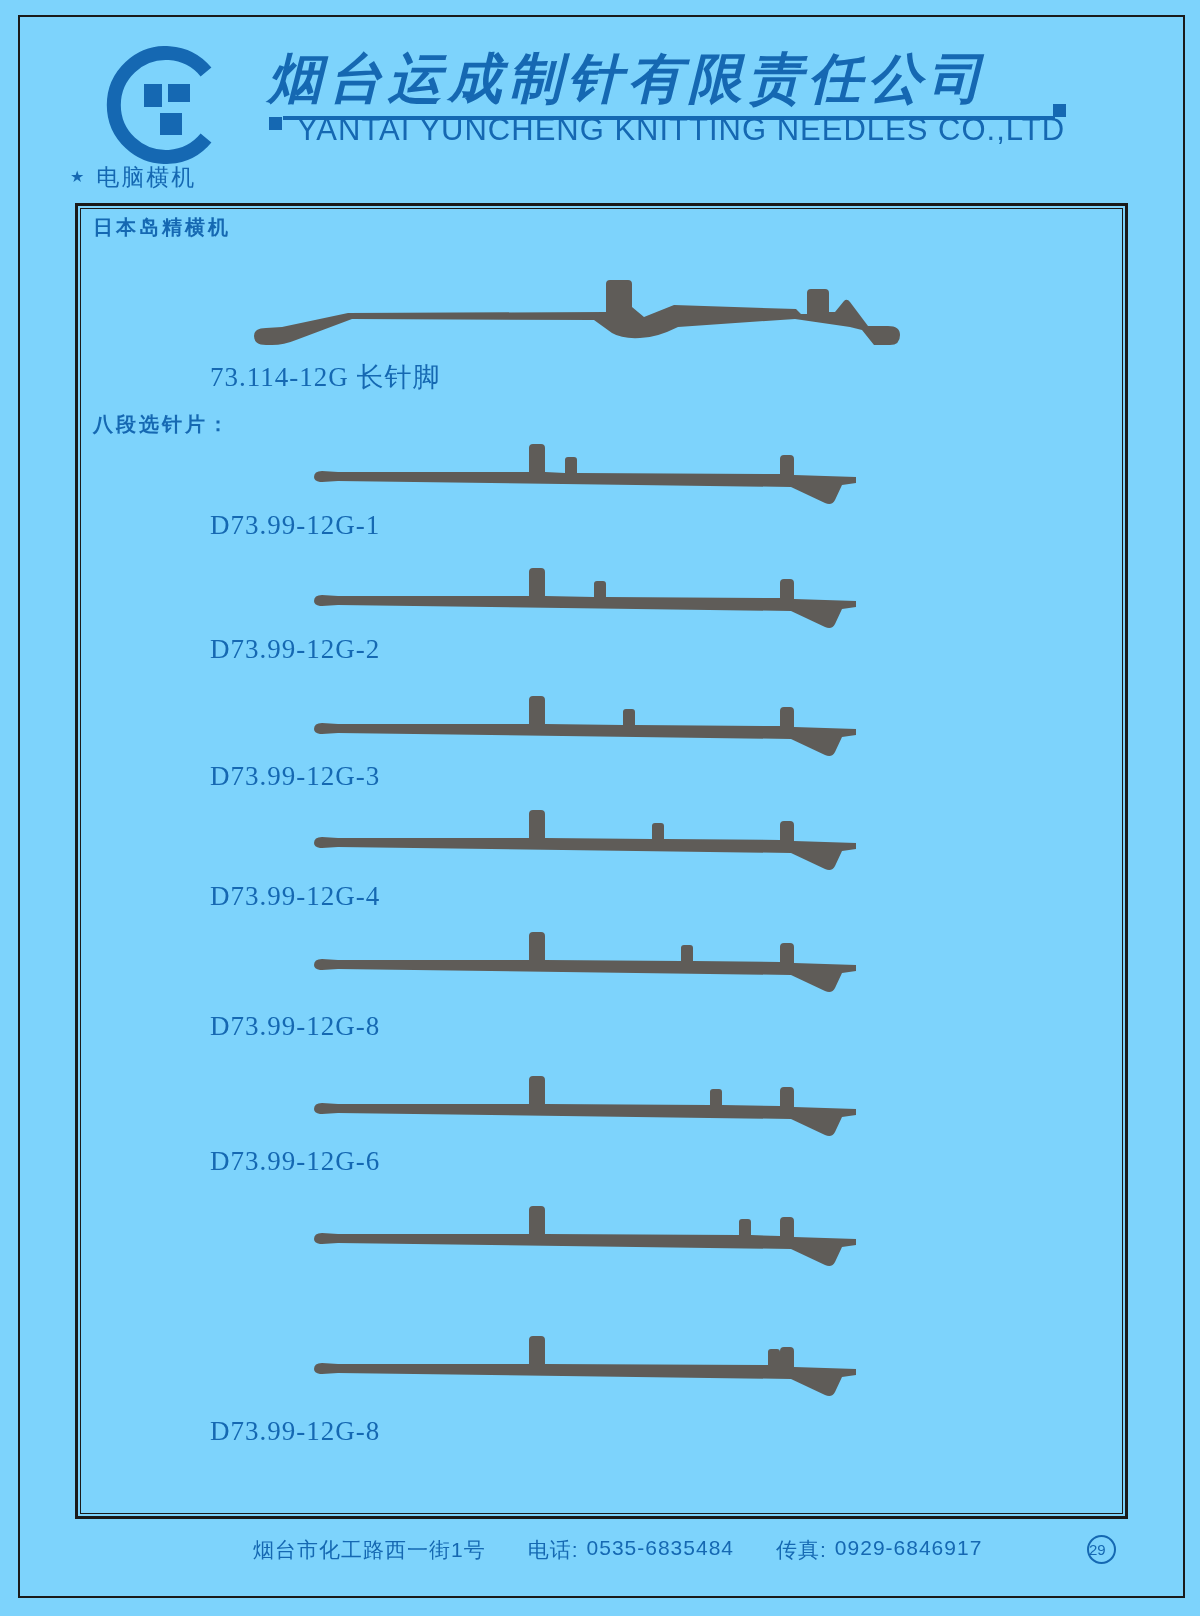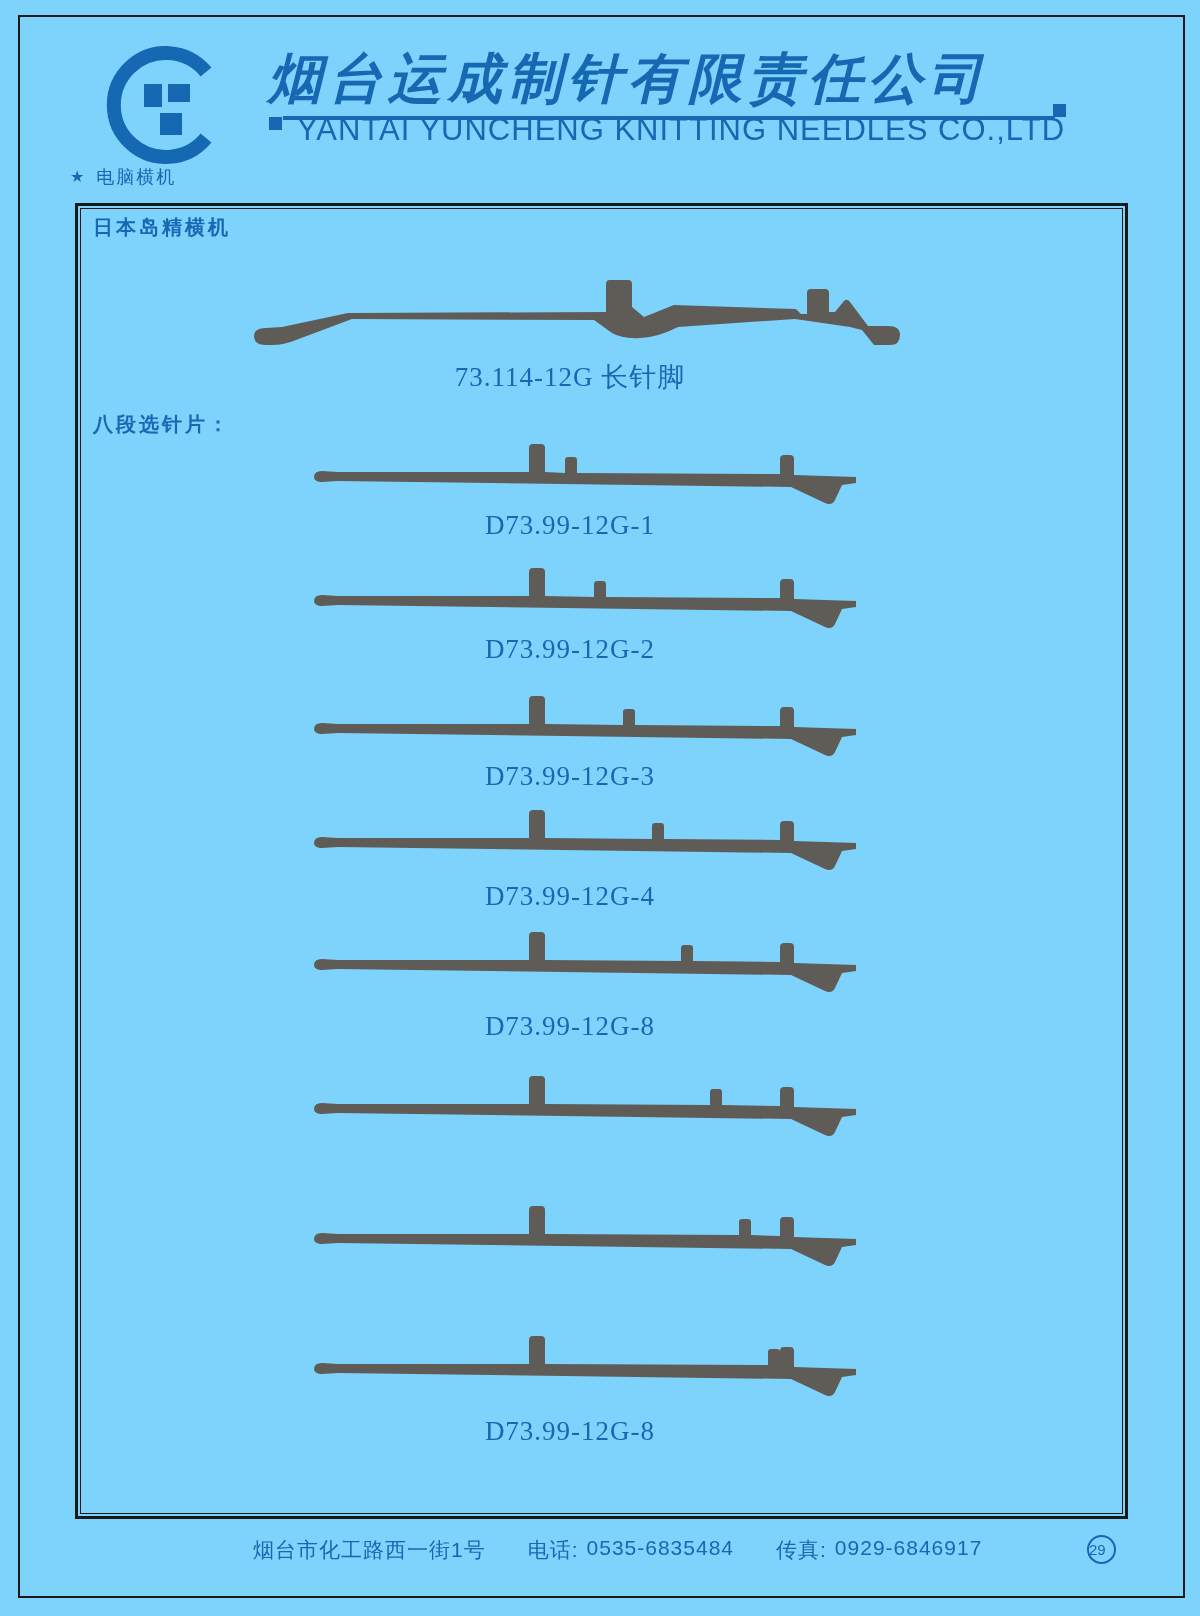--- a/index.html
+++ b/index.html
@@ -20,32 +20,32 @@
   }
   #header-rule{left:283px;top:116px;width:772px;height:4px;background:var(--accent,#1568b2);}
   #rule-sq-left{left:269px;top:117px;width:13px;height:13px;background:var(--accent,#1568b2);}
   #rule-sq-right{left:1053px;top:104px;width:13px;height:13px;background:var(--accent,#1568b2);}
   #company-en{
     left:295px;top:112px;width:772px;text-align:center;
     font-size:31px;color:var(--accent,#1568b2);letter-spacing:1px;white-space:nowrap;
   }
   #category{left:70px;top:164px;display:flex;align-items:center;gap:12px;color:var(--accent,#1568b2);}
   #category .star{font-size:16px;line-height:26px;}
-  #category .cat-label{font-size:18px;line-height:26px;letter-spacing:2px;}
+  #category .cat-label{font-size:23px;line-height:26px;letter-spacing:2px;}
   
   #content-frame{left:75px;top:203px;width:1047px;height:1310px;border:3px solid var(--ink,#1a1a1a);}
   #content-frame-inner{position:absolute;left:2px;top:2px;right:2px;bottom:2px;border:1px solid var(--ink,#1a1a1a);}
   .section-title{
     font-family:"Liberation Serif",serif;font-weight:bold;font-size:20px;
     color:var(--accent,#1568b2);letter-spacing:3px;white-space:nowrap;
   }
   #section-title-1{left:93px;top:214px;}
   #jacks-heading{left:93px;top:411px;}
   .diagram-label{
-    left:210px;width:720px;text-align:center;
+    left:210px;width:720px;text-align:left;
     font-family:"Liberation Serif",serif;font-size:27px;line-height:34px;
     color:var(--accent,#1568b2);letter-spacing:1px;white-space:nowrap;
   }
   #needle-big{left:250px;top:250px;width:660px;height:110px;}
   .jack{left:310px;width:560px;height:80px;}
   
   #footer-row{
     left:253px;top:1536px;display:flex;gap:42px;align-items:baseline;
     color:var(--accent,#1568b2);font-size:21px;white-space:nowrap;letter-spacing:1px;
   }
@@ -130,20 +130,21 @@
         <path d="M 10 50 Q 4 49 4 45 Q 4 39 12 39 L 28 40 L 219 40 L 219 16 Q 219 12 223 12 L 231 12 Q 235 12 235 16 L 235 40 L 371 41 L 371 28 Q 371 25 374 25 L 380 25 Q 383 25 383 28 L 383 41 L 470 42 L 470 27 Q 470 23 474 23 L 480 23 Q 484 23 484 27 L 484 43 L 546 45 L 546 51 L 532 53 L 525 68 Q 522 74 515 71 L 481 55 L 28 49 L 12 50 Z" fill="var(--needle-gray)"></path>
       </svg>
     </div>
   <div class="abs diagram-label" style="top:1009px;">D73.99-12G-8</div>
 
   <div class="abs jack" style="top:1064px;">
       <svg viewBox="0 0 560 80" width="560" height="80">
         <path d="M 10 50 Q 4 49 4 45 Q 4 39 12 39 L 28 40 L 219 40 L 219 16 Q 219 12 223 12 L 231 12 Q 235 12 235 16 L 235 40 L 400 41 L 400 28 Q 400 25 403 25 L 409 25 Q 412 25 412 28 L 412 41 L 470 42 L 470 27 Q 470 23 474 23 L 480 23 Q 484 23 484 27 L 484 43 L 546 45 L 546 51 L 532 53 L 525 68 Q 522 74 515 71 L 481 55 L 28 49 L 12 50 Z" fill="var(--needle-gray)"></path>
       </svg>
     </div>
+  <div class="abs diagram-label" style="top:1144px;">D73.99-12G-6</div>
 
   <div class="abs jack" style="top:1194px;">
       <svg viewBox="0 0 560 80" width="560" height="80">
         <path d="M 10 50 Q 4 49 4 45 Q 4 39 12 39 L 28 40 L 219 40 L 219 16 Q 219 12 223 12 L 231 12 Q 235 12 235 16 L 235 40 L 429 41 L 429 28 Q 429 25 432 25 L 438 25 Q 441 25 441 28 L 441 41 L 470 42 L 470 27 Q 470 23 474 23 L 480 23 Q 484 23 484 27 L 484 43 L 546 45 L 546 51 L 532 53 L 525 68 Q 522 74 515 71 L 481 55 L 28 49 L 12 50 Z" fill="var(--needle-gray)"></path>
       </svg>
     </div>
 
   <div class="abs jack" style="top:1324px;">
       <svg viewBox="0 0 560 80" width="560" height="80">
         <path d="M 10 50 Q 4 49 4 45 Q 4 39 12 39 L 28 40 L 219 40 L 219 16 Q 219 12 223 12 L 231 12 Q 235 12 235 16 L 235 40 L 458 41 L 458 28 Q 458 25 461 25 L 467 25 Q 470 25 470 28 L 470 41 L 470 42 L 470 27 Q 470 23 474 23 L 480 23 Q 484 23 484 27 L 484 43 L 546 45 L 546 51 L 532 53 L 525 68 Q 522 74 515 71 L 481 55 L 28 49 L 12 50 Z" fill="var(--needle-gray)"></path>

